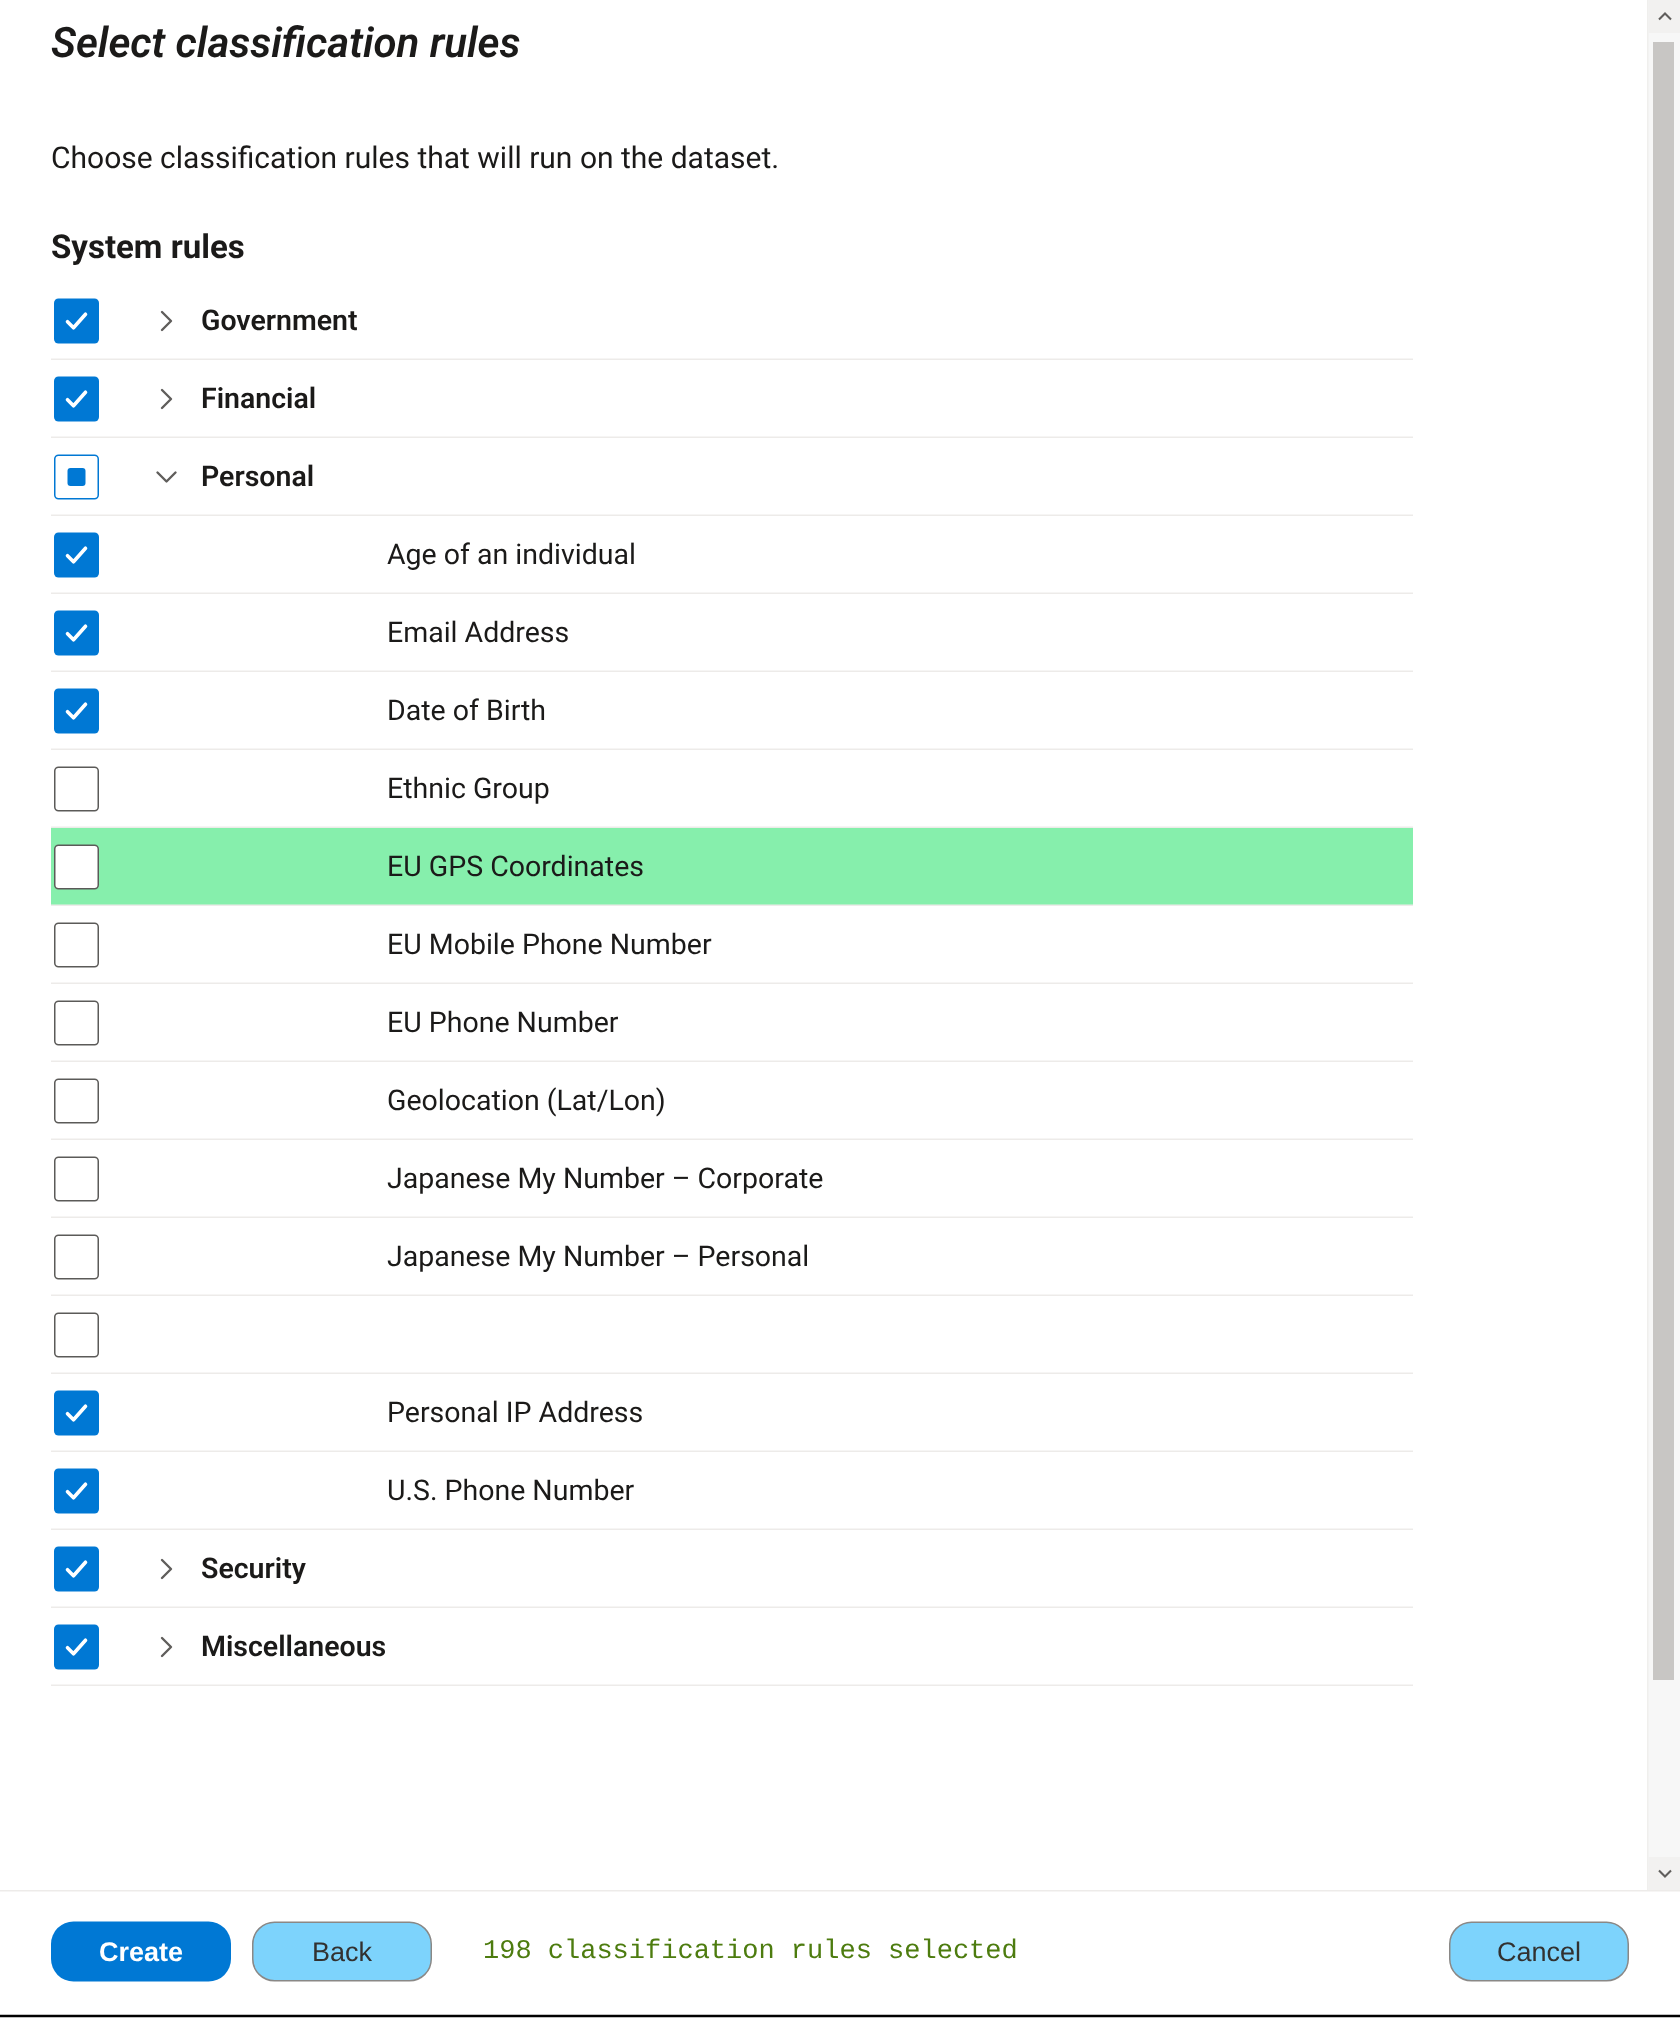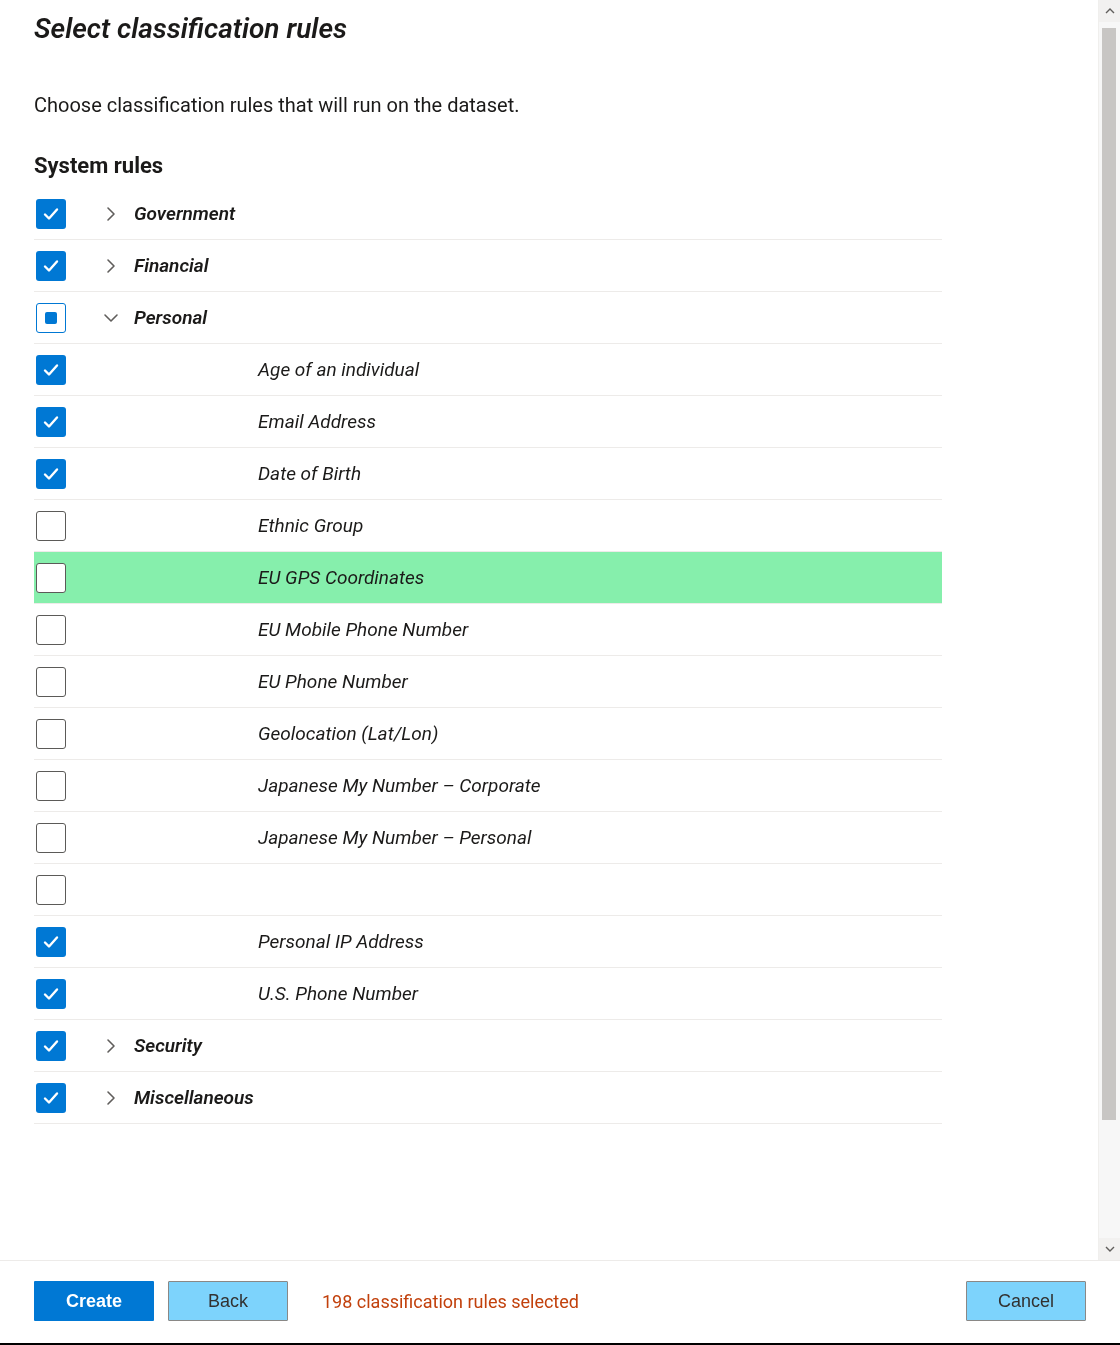--- a/index.html
+++ b/index.html
@@ -121,36 +121,35 @@
   .expander {
     cursor: pointer;
     display: flex;
     align-items: center;
     justify-content: center;
     color: #605e5c;
   }
   .rule-label {
     flex: 1;
     color: #1b1a19;
-    font-style: italic;
   }
   
   .footer {
     flex: 0 0 auto;
     border-top: 1px solid #edebe9;
     padding: 20px 34px 22px 34px;
     display: flex;
     align-items: center;
     gap: 14px;
     background: #fff;
   }
   .btn {
     height: 40px;
     min-width: 120px;
-    border-radius: 1px;
+    border-radius: 15px;
     font-size: 18px;
     font-weight: 400;
     display: inline-flex;
     align-items: center;
     justify-content: center;
     cursor: pointer;
     padding: 0 20px;
   }
   .btn-primary {
     background: #0078d4;
@@ -161,22 +160,23 @@
   .btn-default {
     background: #7dd3fc;
     color: #323130;
     border: 1px solid #8a8886;
   }
   .btn-cancel {
     margin-left: auto;
   }
   .footer-status {
     font-size: 18px;
-    color: #c2410c;
+    color: #4d7c0f;
     margin-left: 20px;
+    font-family: Liberation Mono, monospace;
   }
   
   .scrollbar {
     position: absolute;
     top: 0;
     right: 0;
     width: 22px;
     height: 100%;
     background: #f7f7f7;
     display: flex;

